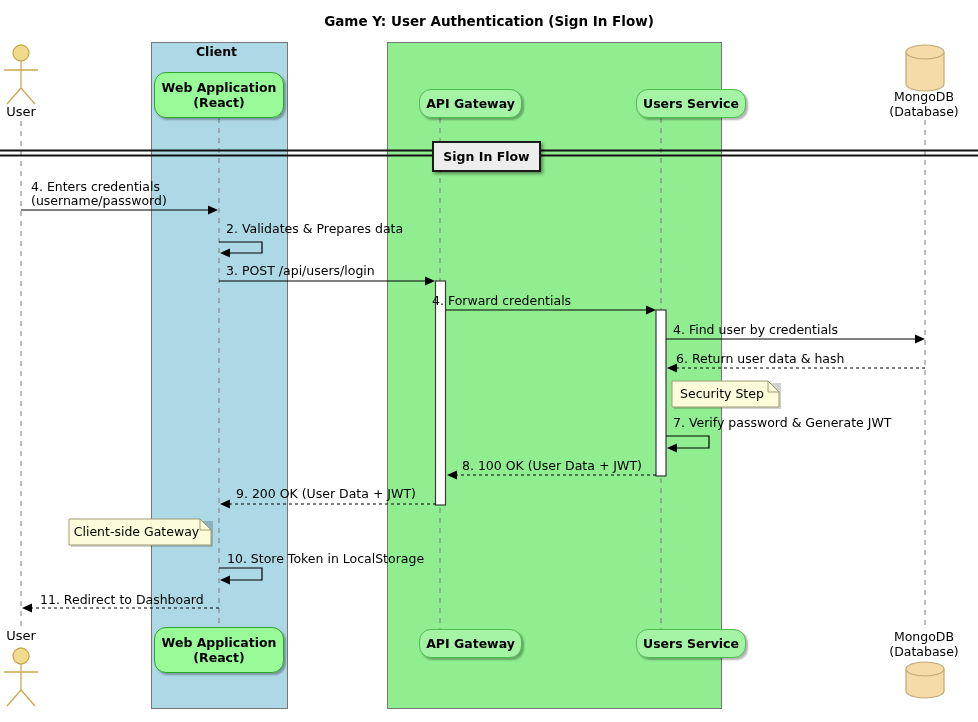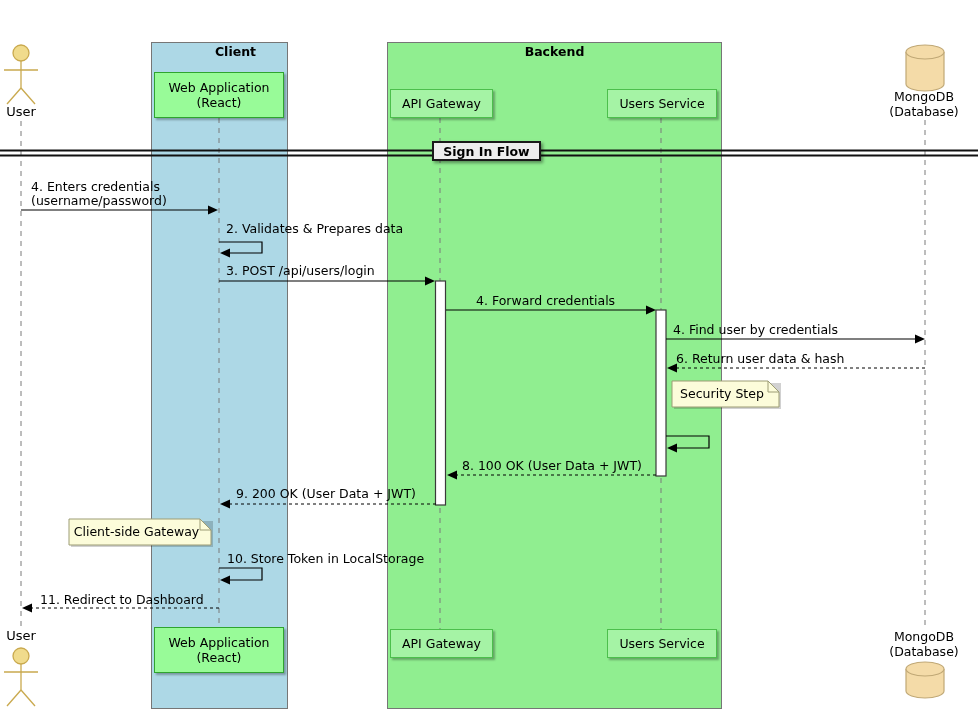--- a/index.html
+++ b/index.html
@@ -6,25 +6,25 @@
   .diagram{position:relative;width:978px;height:722px;background:#ffffff;
            font-family:"DejaVu Sans","Liberation Sans",sans-serif;overflow:hidden;}
   .lbl{position:absolute;font-size:12.5px;line-height:14px;color:#000;white-space:nowrap;}
   .bold{font-weight:bold;}
   .ctr{text-align:center;}
   .gbox{position:absolute;top:42px;height:667px;border:1px solid var(--group-border,#767676);box-sizing:border-box;}
   .gbox.client{left:151px;width:137px;background:var(--client-bg,#ADD8E6);}
   .gbox.backend{left:387px;width:335px;background:var(--backend-bg,#90EE90);}
   .glabel{position:absolute;top:44px;font-weight:bold;font-size:12.5px;text-align:center;color:#000;}
   .pbox{position:absolute;display:flex;flex-direction:column;align-items:center;justify-content:center;
-        font-size:12.5px;line-height:15px;text-align:right;border-radius:0;box-sizing:border-box;
-        box-shadow:2px 2px 2px rgba(0,0,0,0.3);color:#000;}
+        font-size:12.5px;line-height:15px;text-align:right;border-radius:12px;box-sizing:border-box;
+        box-shadow:2px 2px 2px rgba(0,0,0,0.3);color:#000;font-weight:bold;}
   .pbox.main{background:var(--webapp-bg,#98FB98);border:1.5px solid var(--webapp-border,#2FA42F);}
-  .pbox.svc{background:var(--service-bg,#A5F3A5);border:1px solid var(--service-border,#4CBF4C);}
-  .divider-box{position:absolute;left:432px;top:141px;width:109px;height:20px;box-sizing:border-box;
+  .pbox.svc{background:var(--service-bg,#A5F3A5);border:1px solid var(--service-border,#4CBF4C);margin-left:29px;}
+  .divider-box{position:absolute;left:432px;top:141px;width:109px;height:31px;box-sizing:border-box;
         background:var(--divider-bg,#EDEDED);border:2px solid #1a1a1a;display:flex;align-items:center;
         justify-content:center;font-weight:bold;font-size:12.5px;box-shadow:2px 2px 3px rgba(0,0,0,0.4);color:#000;}
   svg.canvas{position:absolute;left:0;top:0;}
 </style>
 </head>
 <body>
 
 <div class="diagram">
 
   <div class="gbox client"></div>
@@ -124,23 +124,23 @@
     <g stroke="var(--db-stroke,#C0A876)" stroke-width="1.2">
       <path d="M 906 52 L 906 84 A 19 7 0 0 0 944 84 L 944 52" fill="var(--db-fill,#F4DBA8)"></path>
       <ellipse cx="925" cy="52" rx="19" ry="7" fill="var(--db-fill,#F4DBA8)"></ellipse>
     </g>
     <g stroke="var(--db-stroke,#C0A876)" stroke-width="1.2">
       <path d="M 906 669 L 906 691 A 19 7 0 0 0 944 691 L 944 669" fill="var(--db-fill,#F4DBA8)"></path>
       <ellipse cx="925" cy="669" rx="19" ry="7" fill="var(--db-fill,#F4DBA8)"></ellipse>
     </g>
   </svg>
 
+  <div class="lbl bold ctr" style="left:0;top:14px;width:978px;font-size:13.5px;">Game Y: User Authentication (Sign In Flow)</div>
 
-  <div class="glabel" style="left:160px;width:151px;">Client</div>
-  <div class="glabel" style="left:387px;width:335px;">Backend</div>
+  <div class="glabel" style="left:141px;width:151px;">Client</div>
 
   <div class="divider-box">
     <span>Sign In Flow</span>
   </div>
 
   <div class="pbox main" style="left:154px;top:72px;width:130px;height:46px;">
     <span>Web Application</span>
     <span>(React)</span>
   </div>
   <div class="pbox svc" style="left:390px;top:89px;width:103px;height:29px;">
@@ -166,23 +166,24 @@
 
   <div class="lbl ctr" style="left:865px;top:90px;width:118px;">MongoDB</div>
   <div class="lbl ctr" style="left:865px;top:105px;width:118px;">(Database)</div>
   <div class="lbl ctr" style="left:865px;top:630px;width:118px;">MongoDB</div>
   <div class="lbl ctr" style="left:865px;top:645px;width:118px;">(Database)</div>
 
   <div class="lbl" style="left:31px;top:180px;">4. Enters credentials</div>
   <div class="lbl" style="left:31px;top:194px;">(username/password)</div>
   <div class="lbl" style="left:226px;top:222px;">2. Validates &amp; Prepares data</div>
   <div class="lbl" style="left:226px;top:264px;">3. POST /api/users/login</div>
-  <div class="lbl" style="left:476px;top:294px;">4. Forward credentials</div>
+  <div class="lbl" style="left:432px;top:294px;">4. Forward credentials</div>
   <div class="lbl" style="left:673px;top:323px;">4. Find user by credentials</div>
   <div class="lbl" style="left:676px;top:352px;">6. Return user data &amp; hash</div>
+  <div class="lbl" style="left:673px;top:416px;">7. Verify password &amp; Generate JWT</div>
   <div class="lbl" style="left:462px;top:459px;">8. 100 OK (User Data + JWT)</div>
   <div class="lbl" style="left:236px;top:487px;">9. 200 OK (User Data + JWT)</div>
   <div class="lbl" style="left:227px;top:552px;text-align:center;">10. Store Token in LocalStorage</div>
   <div class="lbl" style="left:40px;top:593px;">11. Redirect to Dashboard</div>
 
   <div class="lbl ctr" style="left:672px;top:387px;width:100px;">Security Step</div>
   <div class="lbl ctr" style="left:69px;top:525px;width:135px;">Client-side Gateway</div>
 
 </div>
 

